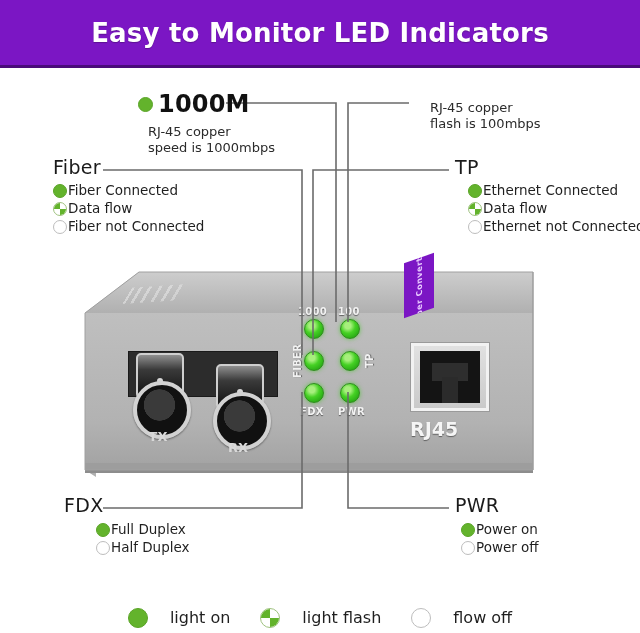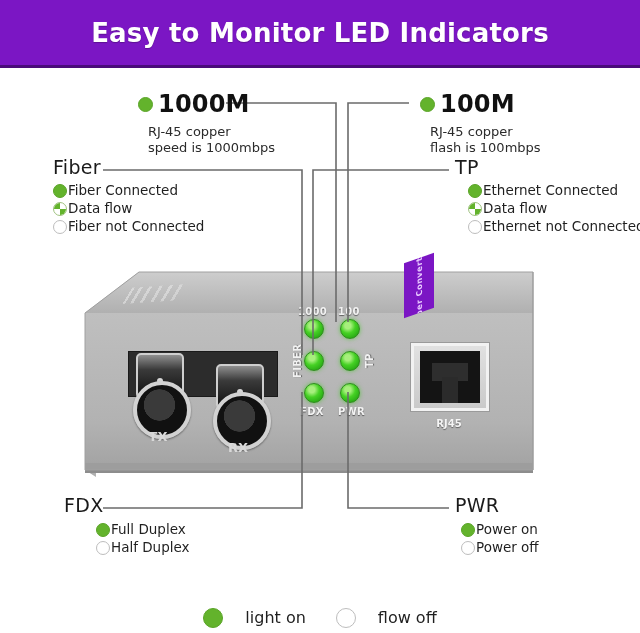--- a/index.html
+++ b/index.html
@@ -131,22 +131,22 @@
   }
   .rj45-hole::before{
     content:"";position:absolute;left:12px;top:12px;width:36px;height:18px;
     background:#2e2e2e;
   }
   .rj45-hole::after{
     content:"";position:absolute;left:22px;top:26px;width:16px;height:26px;
     background:#2b2b2b;
   }
   .rj45-label{
-    position:absolute;left:410px;top:418px;width:78px;text-align:center;
-    font-size:10px;font-weight:bold;color:#f5f5f5;text-shadow:0 1px 1px rgba(0,0,0,.45);
+    position:absolute;left:410px;top:418px;width:78px;
+    font-size:19px;font-weight:bold;color:#f5f5f5;text-shadow:0 1px 1px rgba(0,0,0,.45);
   }
 
   
   .legend{
     position:absolute;left:0;top:604px;width:640px;height:28px;
     display:flex;align-items:center;justify-content:center;gap:30px;
   }
   .legend-item{display:flex;align-items:center;gap:22px;}
   .legend-item .dot{width:20px;height:20px;flex:0 0 20px;}
   .legend-item .lbl{font-size:16px;color:#1f1f1f;line-height:1;}
@@ -249,24 +249,20 @@
 <div class="callout" style="left:138px;top:92px;">
   <div class="speed-head">
     <span class="dot on"></span>
     <span class="txt">1000M</span>
   </div>
   <div class="sub" style="margin-top:8px;margin-left:10px;">RJ-45 copper</div>
   <div class="sub" style="margin-left:10px;">speed is 1000mbps</div>
 </div>
 
 <div class="callout" style="left:420px;top:92px;">
-  <div class="speed-head">
-    <span class="dot on"></span>
-    <span class="txt">100M</span>
-  </div>
   <div class="sub" style="margin-top:8px;margin-left:10px;">RJ-45 copper</div>
   <div class="sub" style="margin-left:10px;">flash is 100mbps</div>
 </div>
 
 <div class="callout" style="left:53px;top:158px;">
   <div class="grp-title">Fiber</div>
   <div style="margin-top:7px;">
     <div class="state-row">
       <span class="dot on"></span>
       <span class="lbl">Fiber Connected</span>
@@ -327,16 +323,20 @@
     </div>
   </div>
 </div>
 
 <div class="legend">
   <div class="legend-item">
     <span class="dot on"></span>
     <span class="lbl">light on</span>
   </div>
   <div class="legend-item">
+    <span class="dot flash"></span>
+    <span class="lbl">light flash</span>
+  </div>
+  <div class="legend-item">
     <span class="dot off"></span>
     <span class="lbl">flow off</span>
   </div>
 </div>
 
 </body></html>

